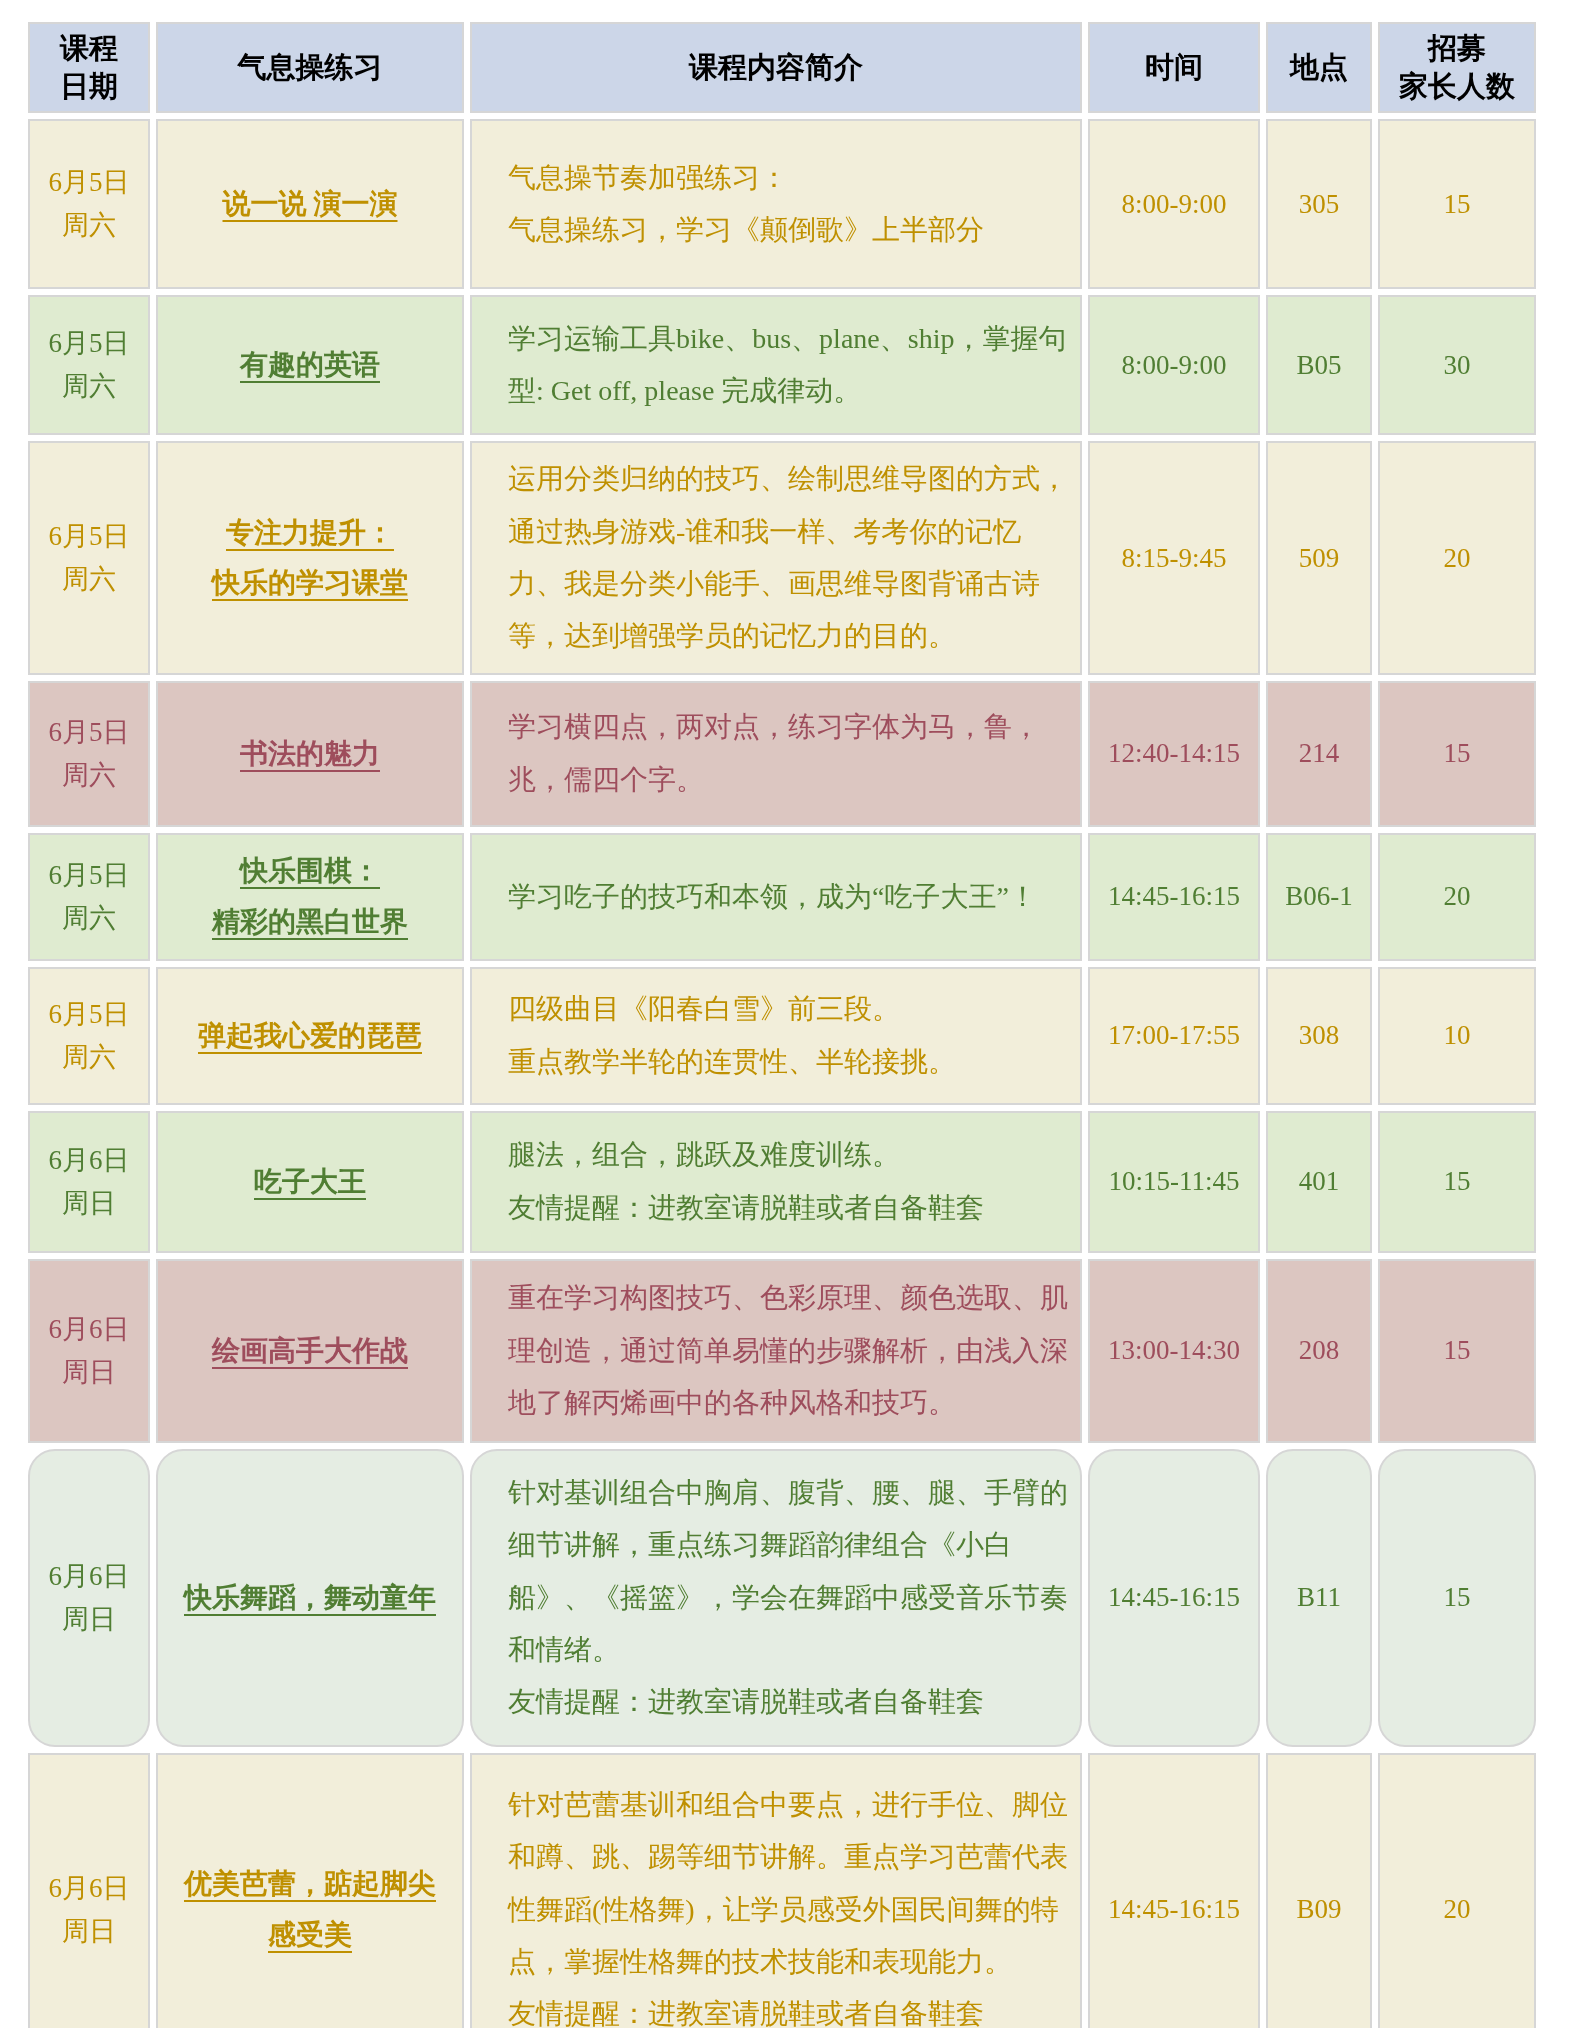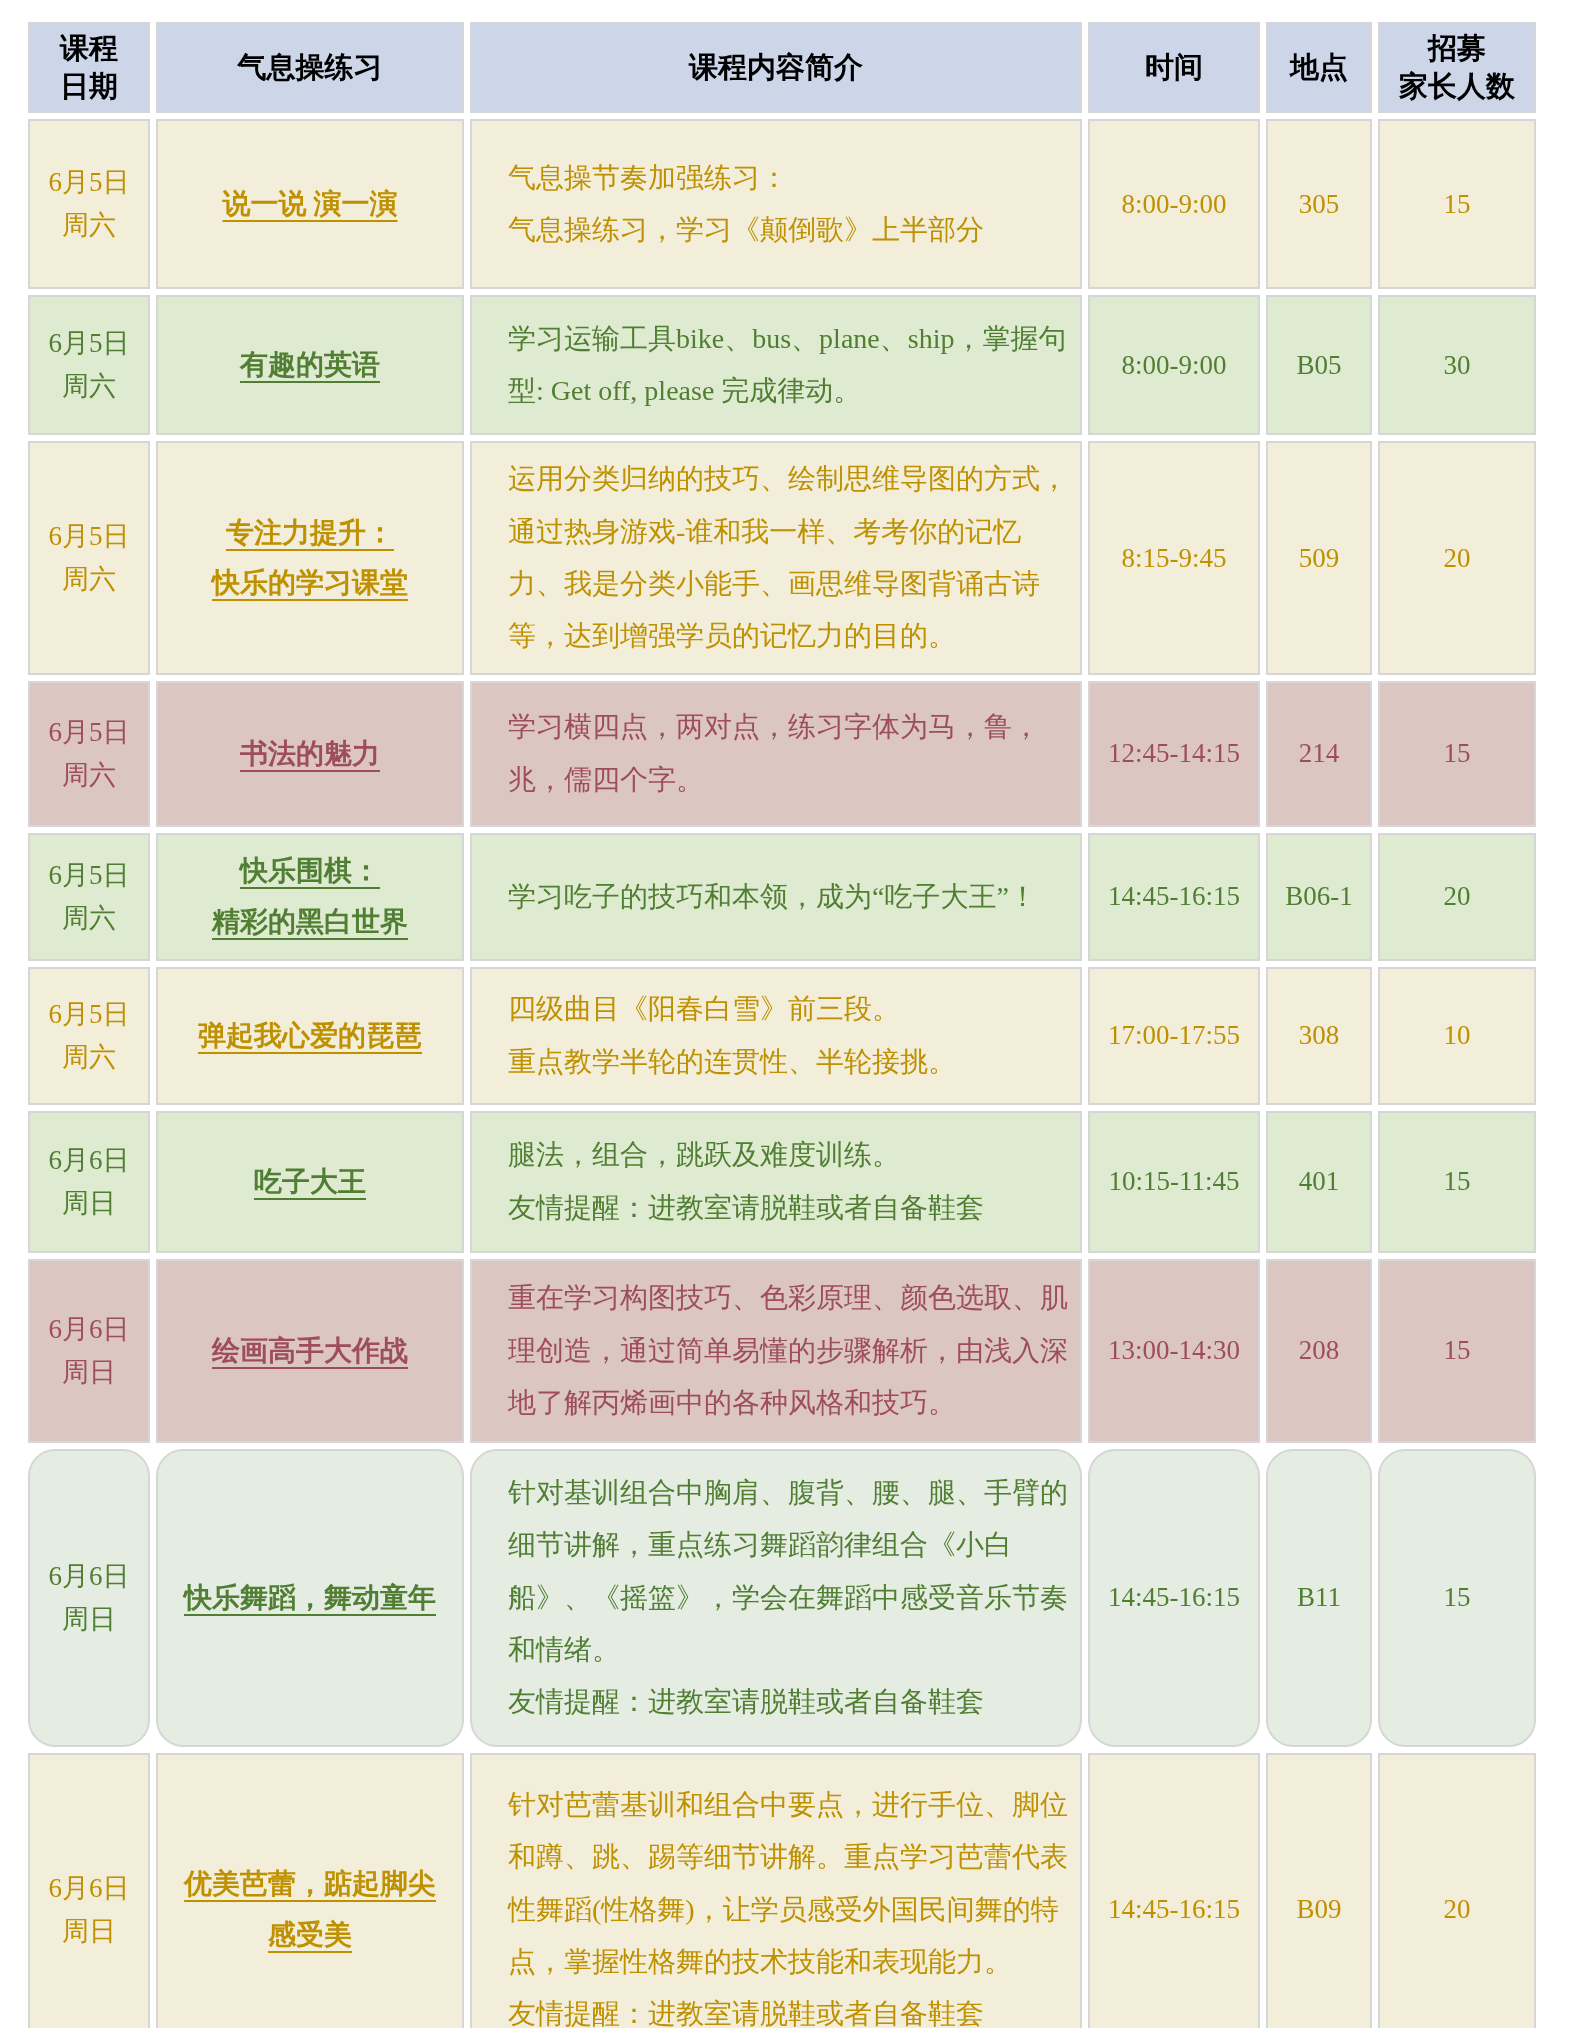--- a/index.html
+++ b/index.html
@@ -161,21 +161,21 @@
           <td class="date-cell">
             <div class="dline">6月5日</div>
             <div class="dline">周六</div>
           </td>
           <td class="name-cell">
             <div class="line">书法的魅力</div>
           </td>
           <td class="content-cell">
             <p>学习横四点，两对点，练习字体为马，鲁，兆，儒四个字。</p>
           </td>
-          <td class="time-cell">12:45-14:15</td>
+          <td class="time-cell">12:40-14:15</td>
           <td class="loc-cell">214</td>
           <td class="recruit-cell">15</td>
         </tr>
         <tr class="green">
           <td class="date-cell">
             <div class="dline">6月5日</div>
             <div class="dline">周六</div>
           </td>
           <td class="name-cell">
             <div class="line">快乐围棋：</div>

